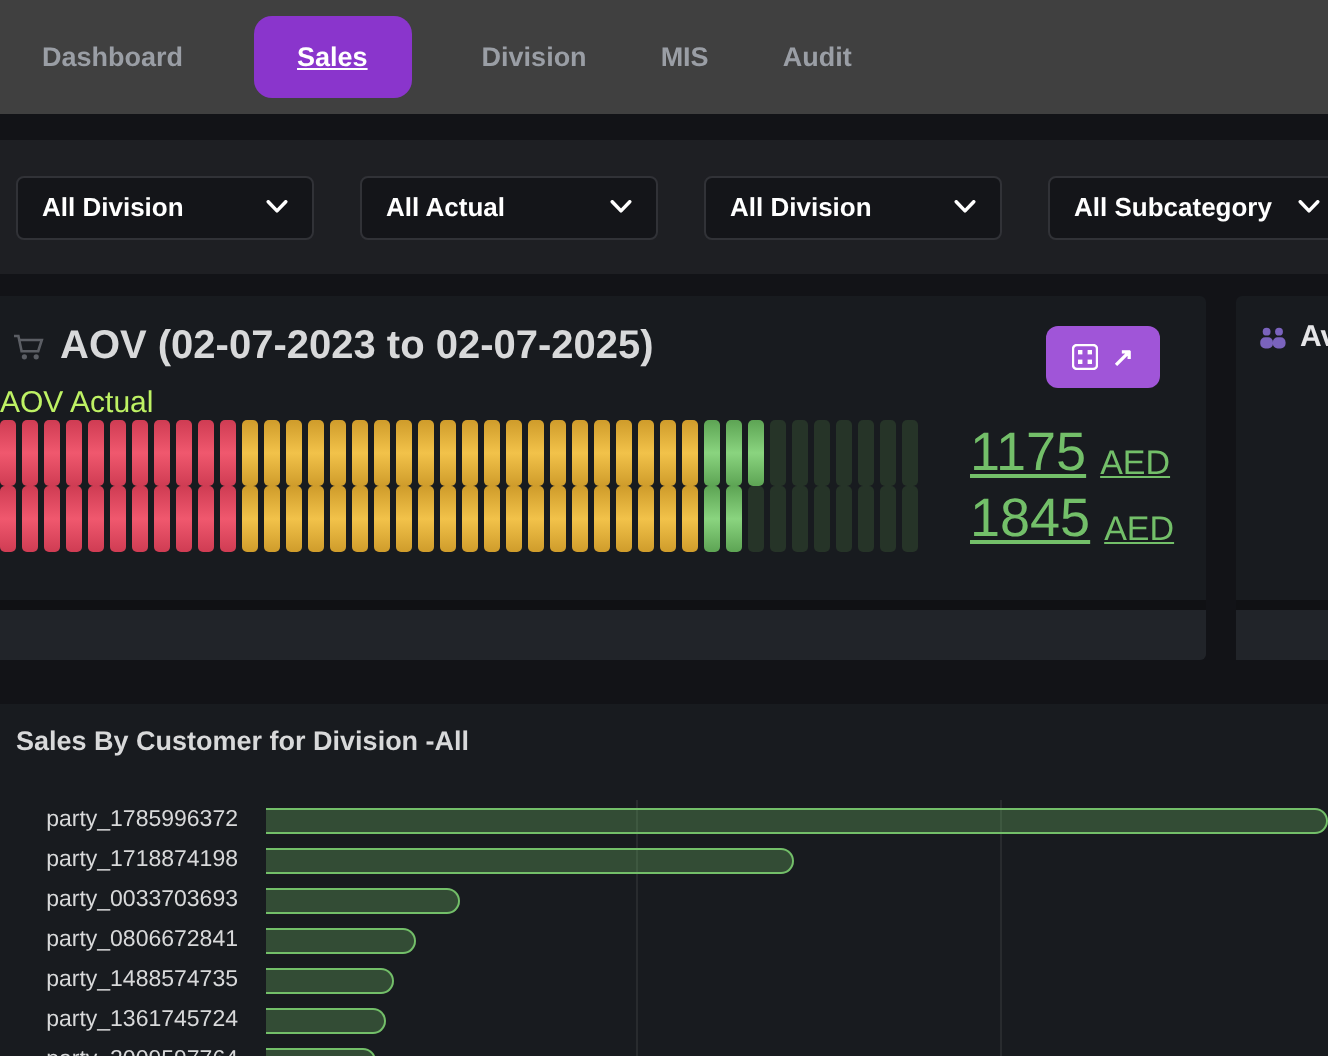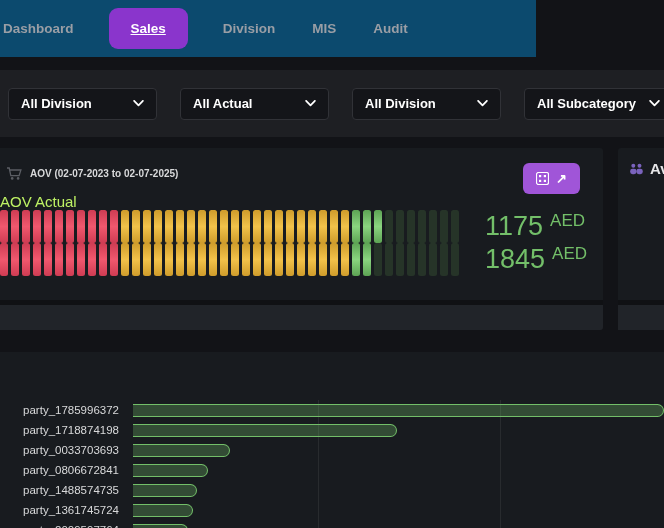--- a/index.html
+++ b/index.html
@@ -3,50 +3,50 @@
 <meta charset="utf-8">
 <style>
   html,body{margin:0;padding:0;}
   body{
     width:664px;height:528px;overflow:hidden;position:relative;
     background:#121317;
     font-family:"Liberation Sans","DejaVu Sans",sans-serif;
     -webkit-font-smoothing:antialiased;
   }
   
-  .topnav{position:absolute;left:0;top:0;width:536px;height:57px;background:#0c4a6e;
-    display:flex;align-items:center;padding-left:1px;gap:33px;box-sizing:border-box;}
+  .topnav{position:absolute;left:0;top:0;width:664px;height:57px;background:#404040;
+    display:flex;align-items:center;padding-left:19px;gap:33px;box-sizing:border-box;}
   .nav-tab{color:#9a9ea5;font-size:13.5px;font-weight:700;cursor:pointer;white-space:nowrap;padding:0 2px;}
   .nav-tab.active{background:#8a35cc;color:#ffffff;border-radius:9px;padding:13px 22px;text-decoration:underline;}
   
   .filterbar{position:absolute;left:0;top:70px;width:664px;height:67px;background:#1e1f23;
     display:flex;align-items:center;gap:23px;padding:0 8px;box-sizing:border-box;}
   .dropdown{flex:0 0 149px;height:32px;background:#141519;border:1px solid #313237;border-radius:4px;
     display:flex;align-items:center;justify-content:space-between;padding:0 12px;box-sizing:border-box;cursor:pointer;}
   .dd-val{color:#ffffff;font-size:13px;font-weight:700;}
   .dd-chev{display:flex;align-items:center;}
   
   .panel{background:#181b1f;border-radius:3px;position:absolute;box-sizing:border-box;}
   .aov-panel{left:-12px;top:148px;width:615px;height:182px;padding:10px 0 0 12px;overflow:hidden;}
   .panel-header{display:flex;align-items:center;height:30px;position:relative;}
   .panel-title-icon{margin-left:6px;display:flex;align-items:center;}
-  .panel-title{color:#d8d9da;font-size:10px;font-weight:700;margin-left:8px;}
+  .panel-title{color:#d8d9da;font-size:20px;font-weight:700;margin-left:8px;}
   .explore-btn{position:absolute;right:23px;top:5px;width:57px;height:31px;background:#a055d8;border:none;
     border-radius:6px;display:flex;align-items:center;justify-content:center;gap:7px;cursor:pointer;}
   .explore-arrow{color:#ffffff;font-size:13px;font-weight:700;line-height:1;}
   .gauge-label{color:#bef264;font-size:15px;line-height:16px;margin-top:6px;}
   .gauge-label + .gauge-row{margin-top:0;}
   .gauge-row{display:flex;align-items:center;}
   .segs{display:flex;gap:3px;}
   .seg{width:8px;height:33px;border-radius:2.5px;flex:none;}
   .seg.red{background:linear-gradient(180deg,#cf3c53 0%,#f0586e 50%,#cf3c53 100%);}
   .seg.yellow{background:linear-gradient(180deg,#cf9c2b 0%,#f2c24a 50%,#cf9c2b 100%);}
   .seg.green{background:linear-gradient(180deg,#5da454 0%,#8ad47f 50%,#5da454 100%);}
   .seg.off{background:#263428;}
-  .gauge-value{margin-left:26px;color:#73bf69;display:flex;align-items:flex-start;gap:7px;white-space:nowrap;}
+  .gauge-value{margin-left:26px;color:#73bf69;display:flex;align-items:flex-end;gap:7px;white-space:nowrap;text-decoration:underline;}
   .gauge-value .num{font-size:27px;font-weight:500;}
   .gauge-value .unit{font-size:17px;font-weight:500;}
   .panel-strip{position:absolute;left:0;right:0;bottom:0;height:30px;background:#212429;border-top:5px solid #101114;box-sizing:border-box;}
   .right-panel{left:618px;top:148px;width:130px;height:182px;padding:12px 0 0 11px;}
   .rp-title{display:flex;align-items:center;gap:6px;}
   .rp-title span.txt{color:#e6e6e8;font-size:15px;font-weight:700;white-space:nowrap;}
   
   .sales-panel{left:-12px;top:352px;width:690px;height:210px;}
   .sales-title{position:absolute;left:20px;top:11px;color:#d8d9da;font-size:13.5px;font-weight:700;}
   .chart-labels{position:absolute;left:0;top:48px;width:138px;}
@@ -242,20 +242,21 @@
         <rect x="1.2" y="5.6" width="6.8" height="6" rx="2.6" fill="#7a63bd"></rect>
         <rect x="7.9" y="5.6" width="6.8" height="6" rx="2.6" fill="#7a63bd"></rect>
       </svg>
     </span>
     <span class="txt">Ave</span>
   </div>
   <div class="panel-strip"></div>
 </div>
 
 <div class="panel sales-panel">
+  <div class="sales-title">Sales By Customer for Division -All</div>
   <div class="chart-labels">
       <div class="lbl">party_1785996372</div>
       <div class="lbl">party_1718874198</div>
       <div class="lbl">party_0033703693</div>
       <div class="lbl">party_0806672841</div>
       <div class="lbl">party_1488574735</div>
       <div class="lbl">party_1361745724</div>
       <div class="lbl">party_2009597764</div>
     </div>
   <div class="chart">

